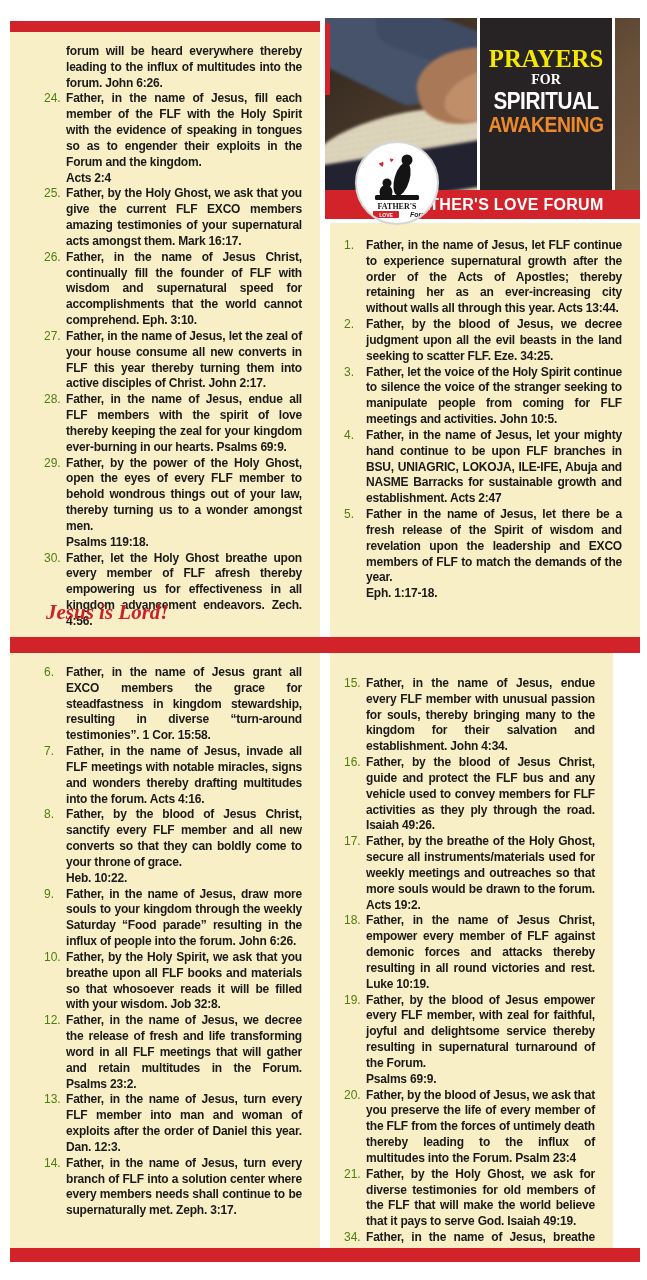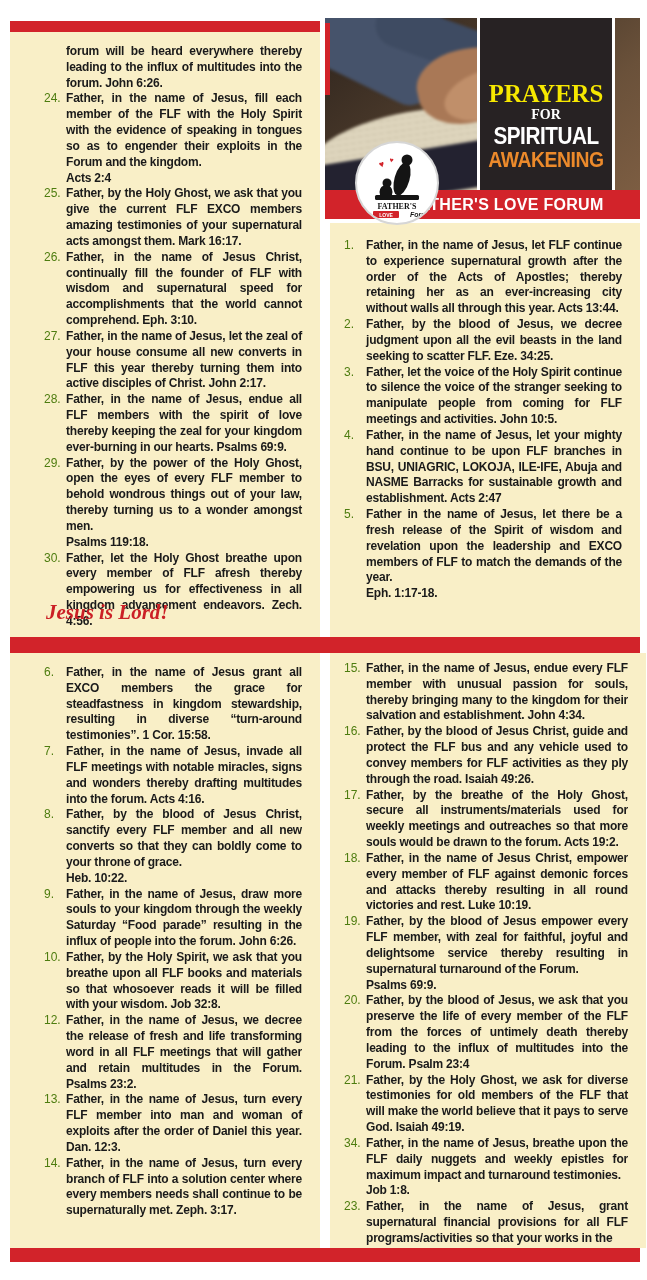--- a/index.html
+++ b/index.html
@@ -7,21 +7,21 @@
     width:647px;height:1280px;position:relative;background:#ffffff;
     font-family:"Liberation Sans",sans-serif;overflow:hidden;
   }
   .page{position:absolute;inset:0;background:#ffffff;overflow:hidden;}
 
   
   .panel{position:absolute;background:#f9efc7;box-sizing:border-box;overflow:hidden;}
   .panel-lt{left:10px;top:21px;width:310px;height:704px;border-top:11px solid #d2232a;padding-top:12px;}
   .panel-rt{left:330px;top:223px;width:310px;height:414px;padding-top:15px;}
   .panel-lb{left:10px;top:653px;width:310px;height:595px;padding-top:12px;}
-  .panel-rb{left:330px;top:653px;width:316px;height:595px;padding-top:8px;}
+  .panel-rb{left:330px;top:653px;width:283px;height:595px;padding-top:23px;}
 
   .midband{position:absolute;left:10px;top:637px;width:630px;height:16px;background:#d2232a;}
   .botband{position:absolute;left:10px;top:1248px;width:630px;height:14px;background:#d2232a;}
 
   
   .item{display:flex;padding:0 18px 0 34px;}
   .panel-rt .item,.panel-rb .item{padding-left:14px;}
   .num{flex:0 0 22px;font-weight:normal;font-size:12px;line-height:1.32;color:#4d7c0f;}
   .txt{flex:1;text-align:justify;white-space:pre-line;font-weight:bold;font-size:12px;
        line-height:1.32;letter-spacing:-0.2px;color:#1a1a1a;}
@@ -46,21 +46,21 @@
   .pages{position:absolute;left:-18px;top:92px;width:235px;height:92px;border-radius:50% 50% 42% 42%;
        transform:rotate(-8deg);
        background:repeating-linear-gradient(#ded5bd 0px,#ded5bd 5px,#beb49b 6px);}
   .cover{position:absolute;left:-28px;top:132px;width:245px;height:46px;background:#232230;
        transform:rotate(-9deg);border-radius:6px;}
   .redstrip{position:absolute;left:0;top:5px;width:5px;height:72px;background:#d2232a;}
 
   
   .titlebox{position:absolute;left:477px;top:18px;width:138px;height:172px;background:#272223;
             box-sizing:border-box;border-left:3px solid #ffffff;border-right:3px solid #ffffff;
-            text-align:center;padding-top:62px;z-index:2;}
+            text-align:center;padding-top:27px;z-index:2;}
   .t1{color:#f6e800;font-family:"Liberation Serif",serif;font-weight:bold;font-size:26px;
       line-height:1.05;transform:scaleX(0.95);}
   .t2{color:#ffffff;font-family:"Liberation Serif",serif;font-weight:bold;font-size:14px;line-height:1.2;}
   .t3{color:#ffffff;font-weight:bold;font-size:23px;line-height:1.05;transform:scaleX(0.9);letter-spacing:-0.5px;}
   .t4{color:#ec8a2b;font-weight:bold;font-size:22px;line-height:1.1;transform:scaleX(0.88);letter-spacing:-0.5px;}
 
   
   .banner{position:absolute;left:325px;top:190px;width:315px;height:29px;background:#d2232a;
           color:#ffffff;font-weight:bold;font-size:16px;line-height:29px;text-align:center;
           box-sizing:border-box;padding-left:48px;letter-spacing:0.3px;z-index:2;}

